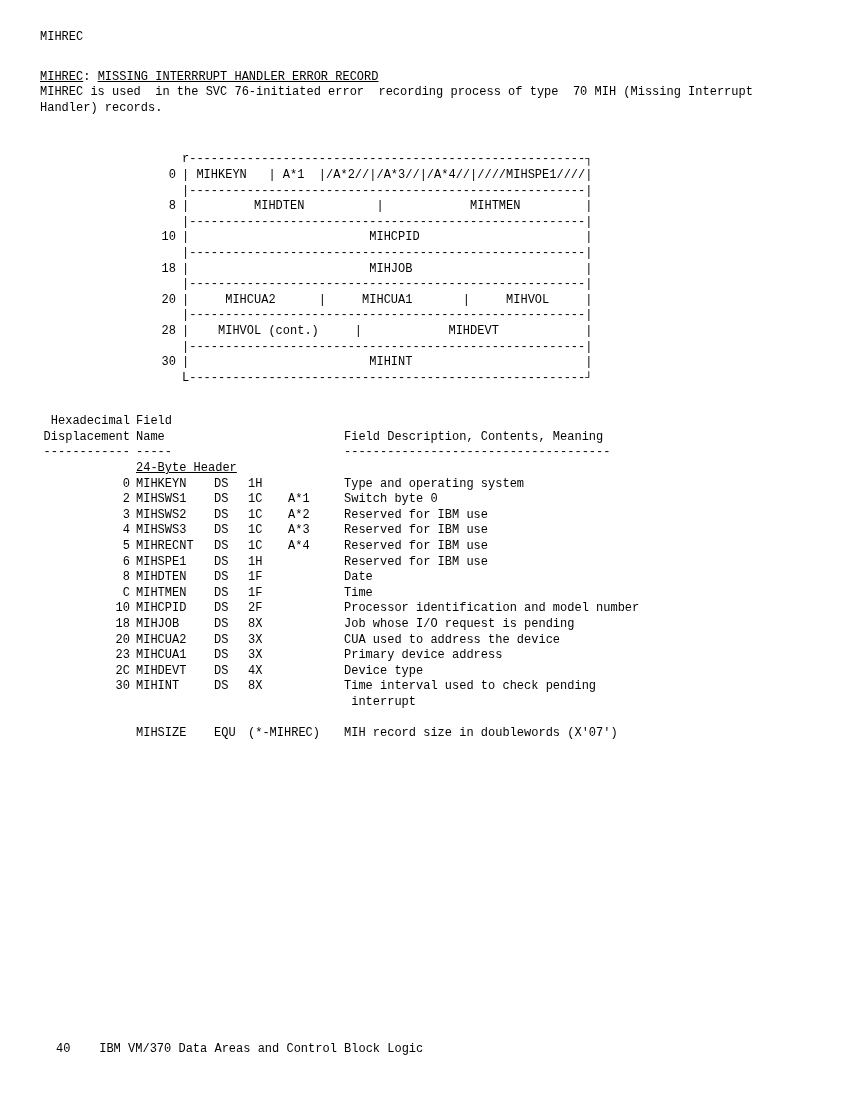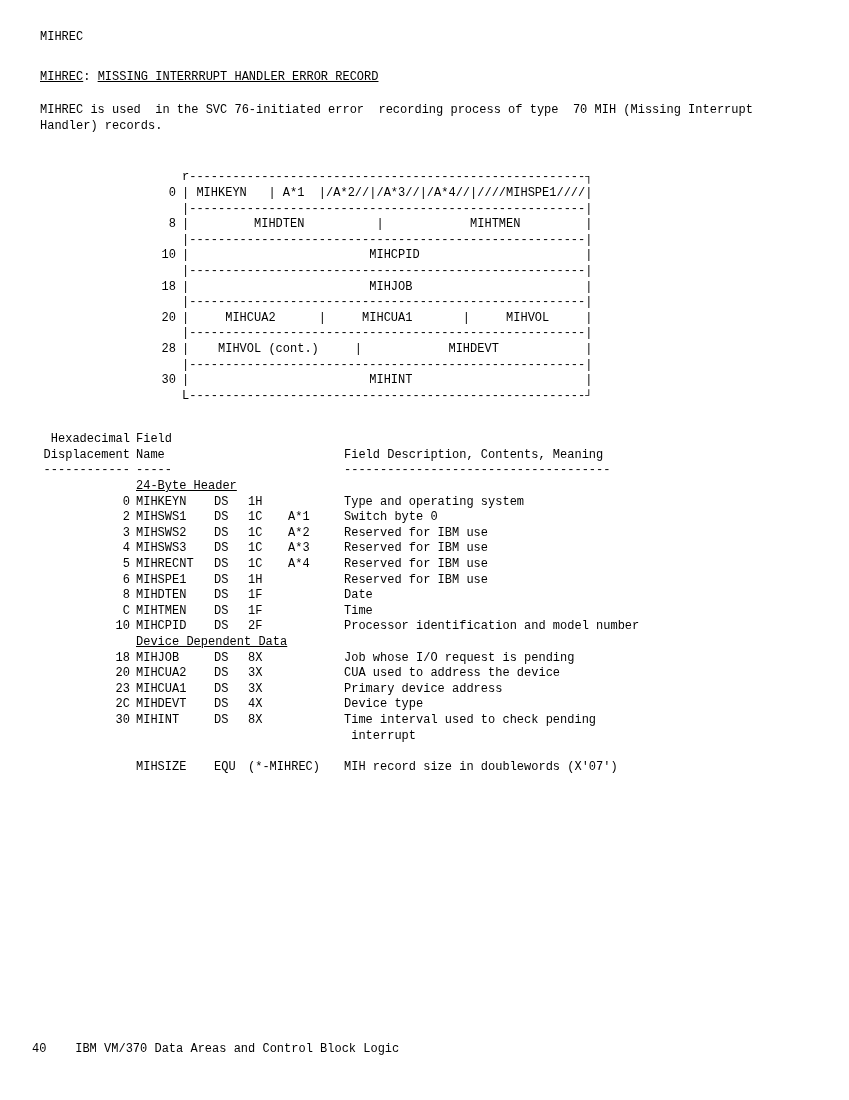--- a/index.html
+++ b/index.html
@@ -10,21 +10,20 @@
       color: #000;
       margin: 0;
       padding: 30px 40px;
       width: 849px;
       box-sizing: border-box;
     }
     .header-name {
       margin-bottom: 24px;
     }
     .section-title {
-      margin-bottom: 18px;
     }
     .section-title .ul {
       text-decoration: underline;
     }
     .intro {
       margin-bottom: 36px;
       white-space: pre-wrap;
     }
     .layout-block {
       margin: 0 0 28px 110px;
@@ -67,21 +66,21 @@
     .subhdr {
       text-decoration: underline;
     }
     .subhdr-row td {
       padding-top: 8px;
       padding-bottom: 8px;
     }
     .footer {
       position: absolute;
       top: 1042px;
-      left: 32px;
+      left: 56px;
     }
     .pgno { display: inline; }
   </style>
 </head>
 <body>
 
 <div class="header-name">MIHREC</div>
 
 <div class="section-title">
   <span class="ul">MIHREC</span><span>: </span><span class="ul">MISSING INTERRRUPT HANDLER ERROR RECORD</span>
@@ -186,24 +185,20 @@
         <td class="col-desc">Time</td>
       </tr>
       <tr>
         <td class="col-hex">10</td>
         <td class="col-name">MIHCPID</td>
         <td class="col-ds">DS</td>
         <td class="col-len">2F</td>
         <td class="col-ref"></td>
         <td class="col-desc">Processor identification and model number</td>
       </tr>
-      <tr class="subhdr-row">
-        <td class="col-hex"></td>
-        <td colspan="5"><span class="subhdr">Device Dependent Data</span></td>
-      </tr>
       <tr>
         <td class="col-hex">18</td>
         <td class="col-name">MIHJOB</td>
         <td class="col-ds">DS</td>
         <td class="col-len">8X</td>
         <td class="col-ref"></td>
         <td class="col-desc">Job whose I/O request is pending</td>
       </tr>
       <tr>
         <td class="col-hex">20</td>

